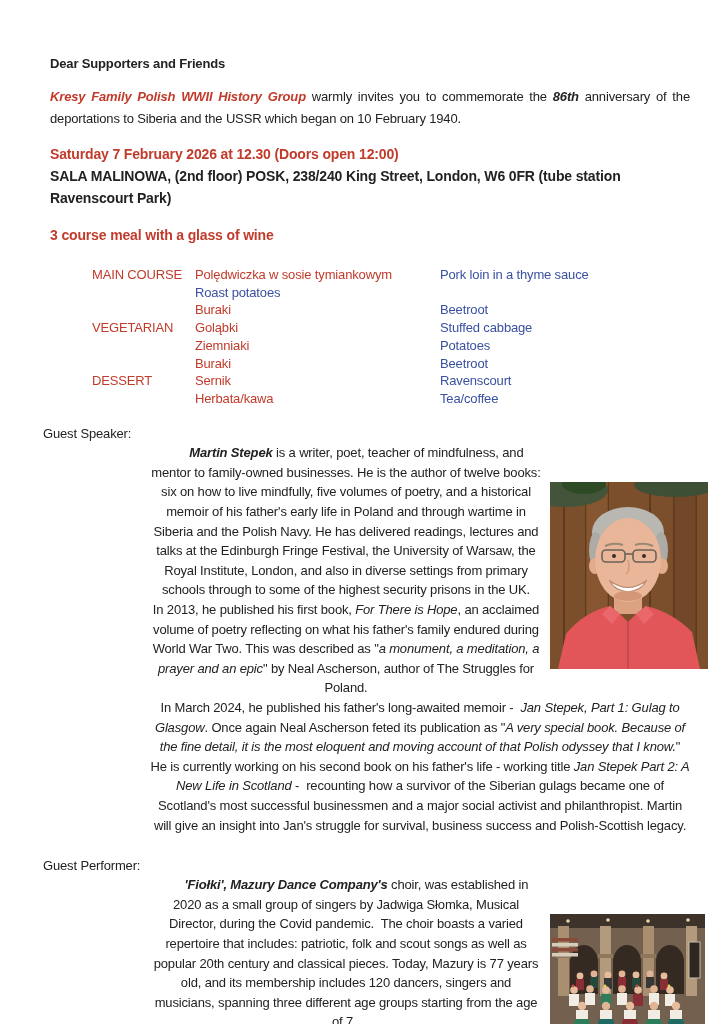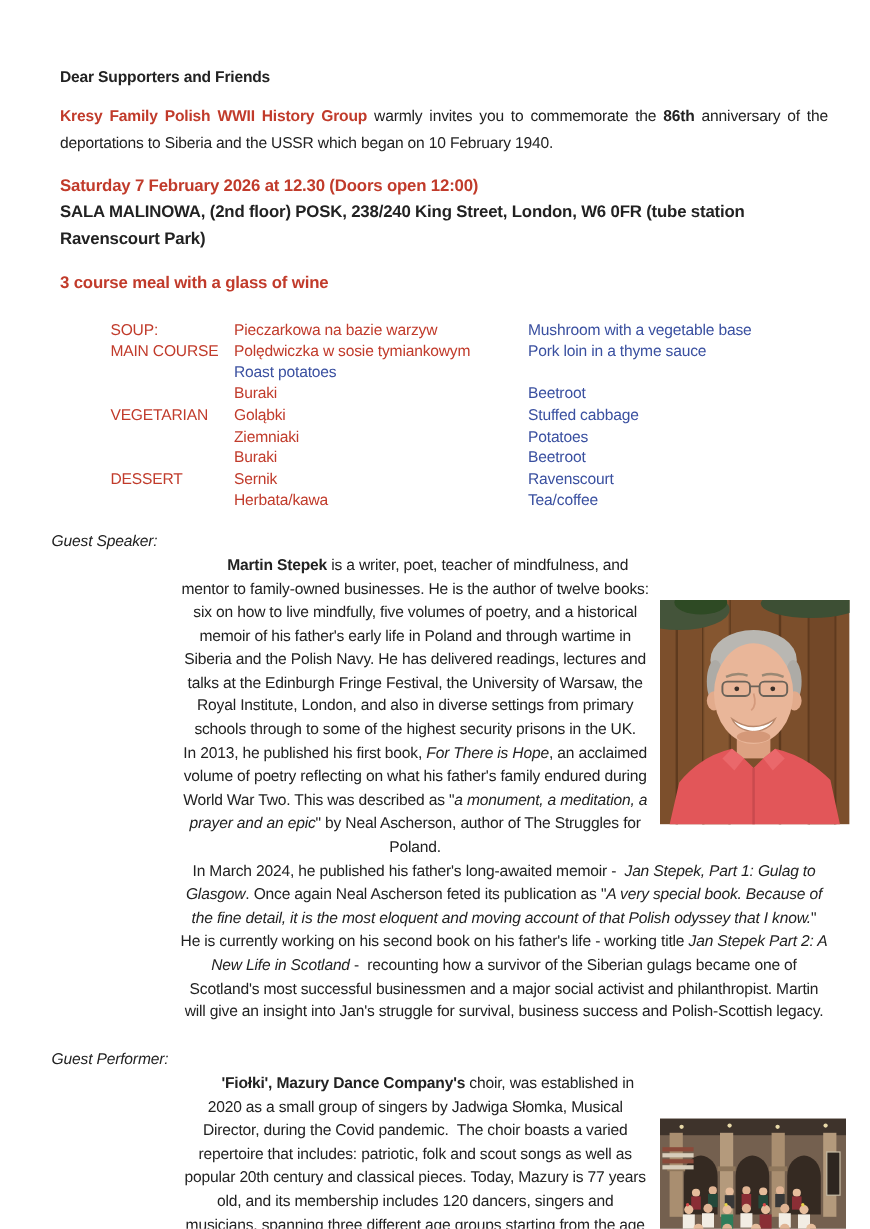--- a/index.html
+++ b/index.html
@@ -20,50 +20,45 @@
   .event-meal { margin-top:15px; }
 
   .menu { margin:20px 0 0 42px; font-size:13px; }
   .menu-row { display:grid; grid-template-columns:103px 245px 1fr; line-height:17.7px; }
   .menu-cat, .menu-pl { color:#c13b2b; }
   .menu-en { color:#3a50a0; }
 
   .section { display:flex; font-size:13px; line-height:19.6px; }
   .section.speaker { margin-top:16px; }
   .section.performer { margin-top:1px; }
-  .section-label { width:107px; flex:none; font-style:italic; margin-left:-7px; }
+  .section-label { width:107px; flex:none; margin-left:-7px; }
   .section-text { width:540px; text-align:center; white-space:pre-wrap; }
 
   .photo-float { float:right; width:160px; margin-right:-20px; margin-left:8px; }
   .photo-float svg { display:block; }
   .speaker-photo { height:245px; }
   .performer-photo { height:170px; }
 
-  .b { font-weight:bold; }
+  .b { font-weight:bold;font-style:italic; }
   .i { font-style:italic; }
 </style>
 </head>
 <body>
 
 <div class="page">
 
   <p class="salutation">Dear Supporters and Friends</p>
 
   <p class="intro"><span class="b" style="color: rgb(193, 59, 43);">Kresy Family Polish WWII History Group</span><span> warmly invites you to commemorate the </span><span class="b">86th</span><span> anniversary of the deportations to Siberia and the USSR which began on 10 February 1940.</span></p>
 
   <p class="event-line red">Saturday 7 February 2026 at 12.30 (Doors open 12:00)</p>
   <p class="event-line">SALA MALINOWA, (2nd floor) POSK, 238/240 King Street, London, W6 0FR (tube station Ravenscourt Park)</p>
   <p class="event-line red event-meal">3 course meal with a glass of wine</p>
 
   <div class="menu">
-    <div class="menu-row">
-      <span class="menu-cat">SOUP:</span>
-      <span class="menu-pl">Pieczarkowa na bazie warzyw</span>
-      <span class="menu-en">Mushroom with a vegetable base</span>
-    </div>
     <div class="menu-row">
       <span class="menu-cat">MAIN COURSE</span>
       <span class="menu-pl">Polędwiczka w sosie tymiankowym</span>
       <span class="menu-en">Pork loin in a thyme sauce</span>
     </div>
     <div class="menu-row">
       <span class="menu-cat"></span>
       <span class="menu-en">Roast potatoes</span>
     </div>
     <div class="menu-row">

